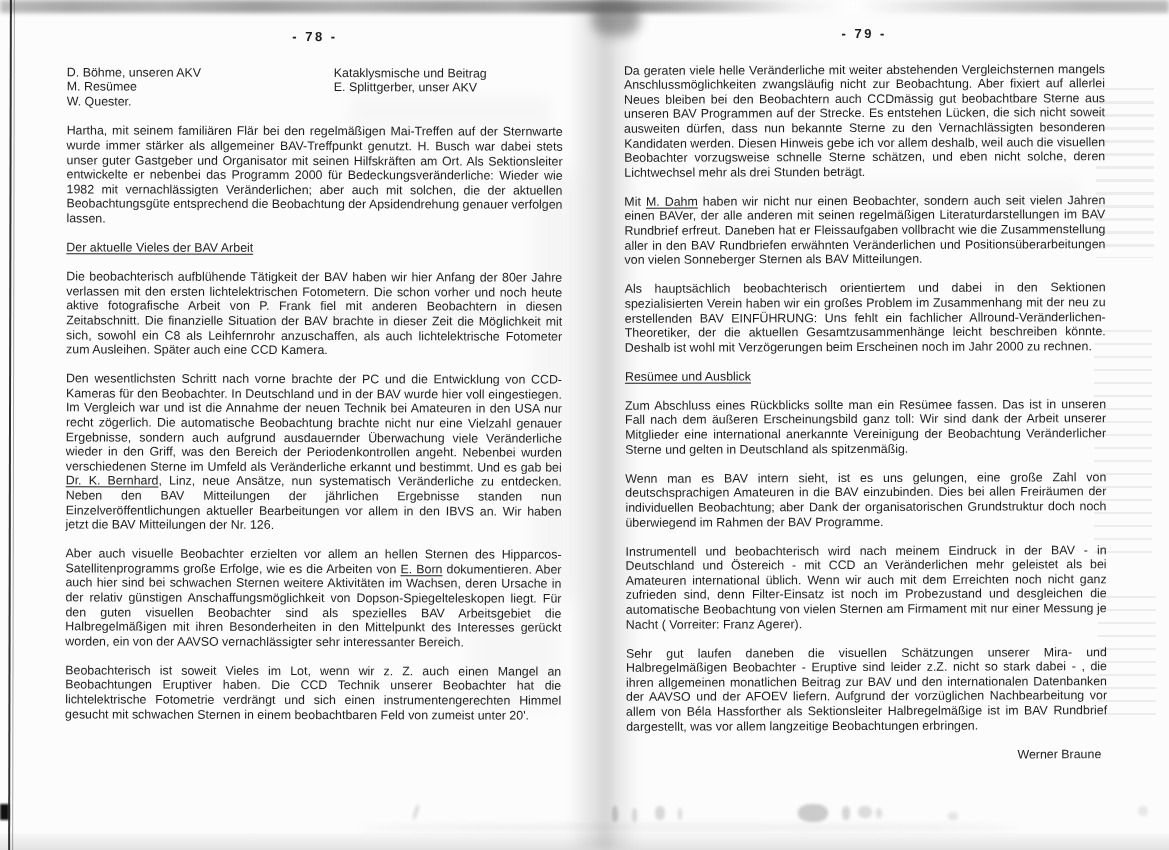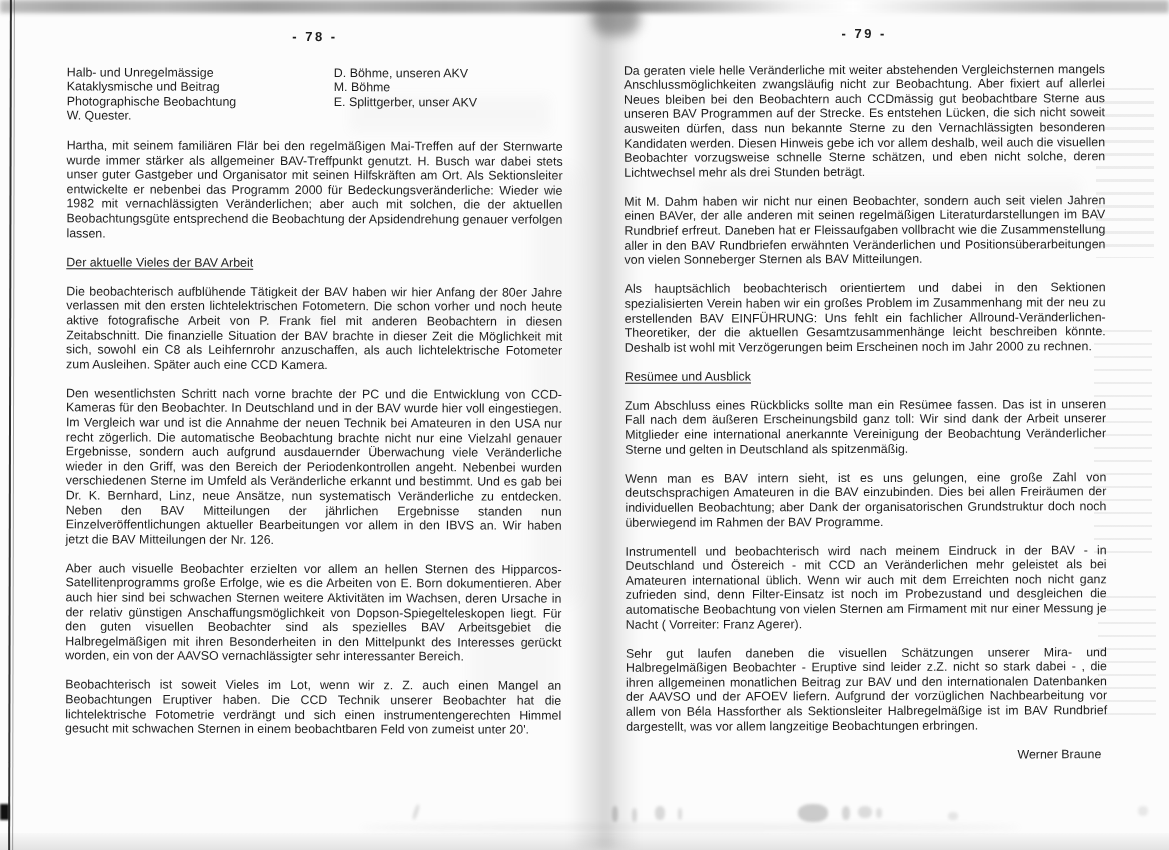--- a/index.html
+++ b/index.html
@@ -22,21 +22,21 @@
   .page-num{
     text-align:center;font-weight:bold;letter-spacing:2.5px;
     margin-bottom:21px;font-size:13px;
   }
   .assign-list{display:grid;grid-template-columns:267px 1fr;margin-bottom:15px;}
   .assign-list span{display:block;text-align:left;}
   .heading{
     text-decoration:underline;text-underline-offset:2px;
     margin:0 0 14.5px 0;text-align:left;
   }
-  .u{text-underline-offset:2px;}
+  .u{text-decoration:underline;text-underline-offset:2px;}
   .signature{text-align:right;padding-right:6px;margin-top:3px;}
 
   
   .artifact{position:absolute;pointer-events:none;}
   .top-band{
     left:0;top:0;width:1169px;height:13px;z-index:6;
     background:linear-gradient(90deg,
       #b3b3b3 0%, #9a9a9a 6%, #a9a9a9 14%, #8f8f8f 22%, #a5a5a5 30%,
       #939393 38%, #9e9e9e 44%, #6f6f6f 51%, #8a8a8a 56%, #c7c7c7 63%,
       #efefef 68%, #ffffff 73%, #e3e3e3 79%, #c2c2c2 86%, #ababab 93%, #b0b0b0 100%);
@@ -78,25 +78,23 @@
 </style>
 </head>
 <body>
 
 <div class="scan-root">
 
   <div class="page page-left">
     <div class="page-num">- 78 -</div>
 
     <div class="assign-list">
-      <span>Halb- und Unregelmässige</span>
       <span>D. Böhme, unseren AKV</span>
       <span>Kataklysmische und Beitrag</span>
-      <span>M. Böhme</span>
-      <span>Photographische Beobachtung</span>
+      <span>M. Resümee</span>
       <span>E. Splittgerber, unser AKV</span>
       <span>W. Quester.</span>
     </div>
 
     <p>Hartha, mit seinem familiären Flär bei den regelmäßigen Mai-Treffen auf der Sternwarte wurde immer stärker als allgemeiner BAV-Treffpunkt genutzt. H. Busch war dabei stets unser guter Gastgeber und Organisator mit seinen Hilfskräften am Ort. Als Sektionsleiter entwickelte er nebenbei das Programm 2000 für Bedeckungsveränderliche: Wieder wie 1982 mit vernachlässigten Veränderlichen; aber auch mit solchen, die der aktuellen Beobachtungsgüte entsprechend die Beobachtung der Apsidendrehung genauer verfolgen lassen.</p>
 
     <div class="heading">Der aktuelle Vieles der BAV Arbeit</div>
 
     <p>Die beobachterisch aufblühende Tätigkeit der BAV haben wir hier Anfang der 80er Jahre verlassen mit den ersten lichtelektrischen Fotometern. Die schon vorher und noch heute aktive fotografische Arbeit von P. Frank  fiel mit anderen Beobachtern in diesen Zeitabschnitt. Die finanzielle Situation der BAV brachte in dieser Zeit die Möglichkeit mit sich, sowohl ein C8 als Leihfernrohr anzuschaffen, als auch lichtelektrische Fotometer zum Ausleihen. Später auch eine CCD Kamera.</p>
 

